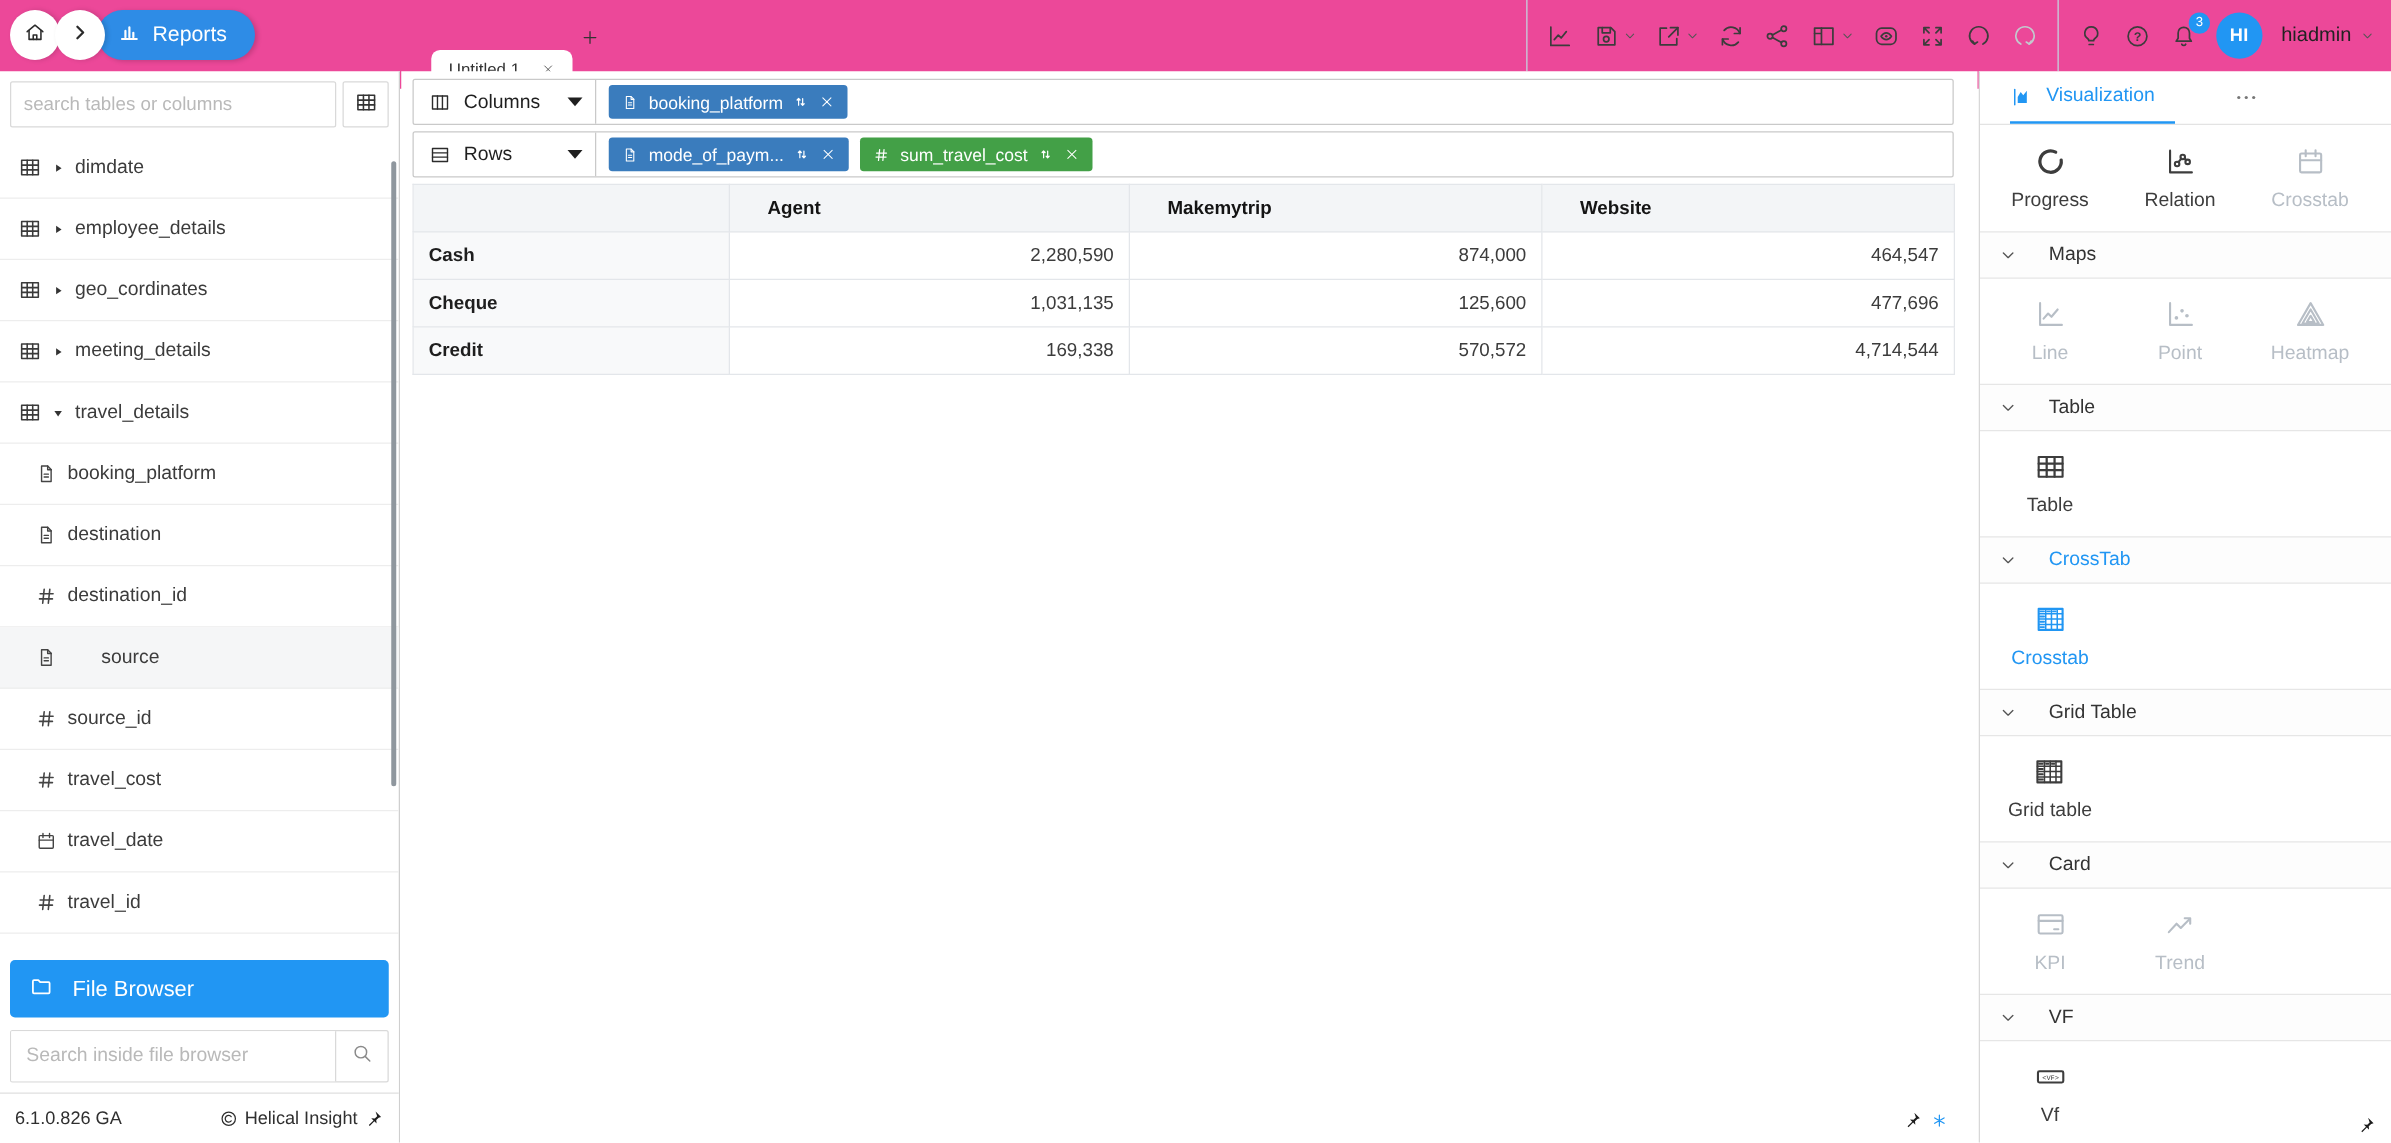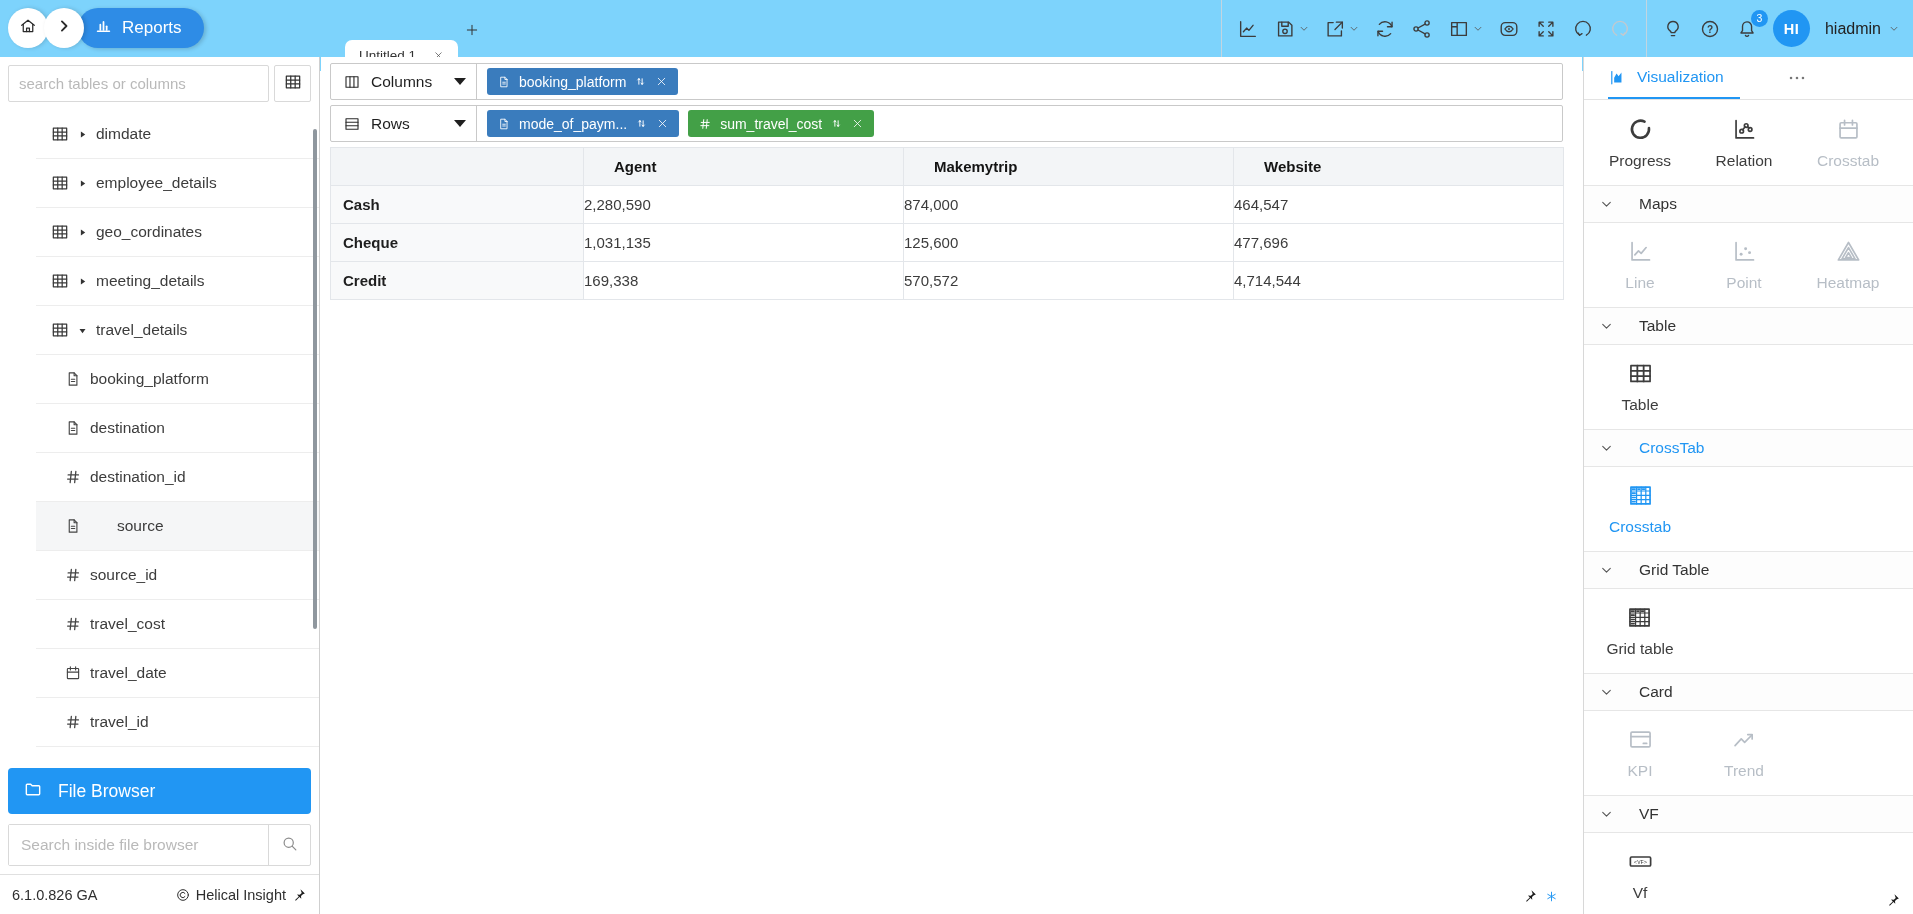--- a/index.html
+++ b/index.html
@@ -1,21 +1,21 @@
 <!DOCTYPE html>
 <html><head>
 <meta charset="utf-8">
 <style>
   * { margin:0; padding:0; box-sizing:border-box; }
   html,body { width:1913px; height:914px; overflow:hidden;
     font-family:"Liberation Sans", sans-serif; background:#fff; color:#333; }
 
   
   .topbar { position:absolute; top:0; left:0; width:1913px; height:71px;
-    background:#7dd3fc; }
+    background:#ec4899; }
   .crumbs { position:absolute; left:8px; top:8px; display:flex; align-items:center; }
   .circle-btn { width:40px; height:40px; border-radius:50%; background:#fff;
     display:flex; align-items:center; justify-content:center;
     box-shadow:2px 0 4px rgba(0,0,0,.15); position:relative; }
   .circle-btn + .circle-btn { margin-left:-4px; }
   .circle-btn svg { width:20px; height:20px; color:#2b2b2b; }
   .reports-pill { height:40px; margin-left:-6px; border-radius:20px; background:#2e8ce6;
     color:#fff; display:flex; align-items:center; gap:9px; padding:0 22px 0 16px;
     font-size:17px; box-shadow:2px 1px 4px rgba(0,0,0,.18); }
   .reports-pill svg { width:19px; height:19px; color:#fff; }
@@ -50,21 +50,21 @@
   .search-row { display:flex; gap:5px; padding:8px; }
   .search-input { flex:1; height:37px; border:1px solid #d9d9d9; border-radius:2px;
     padding:0 10px; font-size:15px; color:#333; outline:none;
     font-family:"Liberation Sans",sans-serif; }
   .search-input::placeholder { color:#b9b9b9; }
   .grid-btn { width:37px; height:37px; border:1px solid #d9d9d9; border-radius:2px;
     background:#fff; display:flex; align-items:center; justify-content:center; color:#333; }
   .grid-btn svg { width:20px; height:20px; }
   .tree { position:absolute; top:53px; left:0; right:0; bottom:146px; overflow:hidden; }
   .tree-row { height:49px; display:flex; align-items:center; gap:8px;
-    padding-left:14px; border-bottom:1px solid #ededed; font-size:15.5px; color:#3c3c3c;margin-left:36px; }
+    padding-left:14px; border-bottom:1px solid #ededed; font-size:15.5px; color:#3c3c3c; }
   .tree-row .ti { width:20px; height:20px; display:flex; color:#3a3a3a; }
   .tree-row .ti svg { width:20px; height:20px; }
   .tree-row .caret { width:11px; height:11px; display:flex; color:#333; margin-left:-1px; }
   .tree-row .caret svg { width:11px; height:11px; }
   .tree-row.child { padding-left:28px; }
   .tree-row.child .ci { width:18px; height:18px; display:flex; color:#444; }
   .tree-row.child .ci svg { width:18px; height:18px; }
   .tree-row.hl { background:#f5f6f7;gap:35px; }
   .tree-scroll { position:absolute; right:2px; top:72px; width:4px; height:500px;
     background:#8f979e; border-radius:2px; }
@@ -111,21 +111,21 @@
   .chip .chip-ic.sm svg { width:13px; height:13px; }
 
   table.crosstab { border-collapse:collapse; table-layout:fixed; margin-top:4px;
     font-size:15px; width:1233px; }
   .crosstab th, .crosstab td { border:1px solid #e3e6ea; height:38px; }
   .crosstab thead th { background:#f3f5f7; text-align:left; padding-left:30px;
     font-weight:700; color:#141414; font-size:15px; }
   .crosstab thead th.corner { padding:0; }
   .crosstab tbody th { background:#f8f9fa; text-align:left; padding-left:12px;
     font-weight:700; color:#1e1e1e; }
-  .crosstab td.num { padding-right:12px; color:#3c3c3c; background:#fff; }
+  .crosstab td.num { text-align:right; padding-right:12px; color:#3c3c3c; background:#fff; }
   .main-pins { position:absolute; right:24px; bottom:10px; display:flex; gap:7px;
     align-items:center; }
   .spark { width:13px; height:13px; display:flex; color:#2196f3; }
   .spark svg { width:13px; height:13px; }
 
   
   .vizpanel { position:absolute; top:57px; right:0; width:330px; bottom:0;
     background:#fff; border-left:1px solid #d8d8d8; }
   .viz-header { height:43px; border-bottom:1px solid #e3e3e3; display:flex;
     align-items:center; padding-left:24px; }

